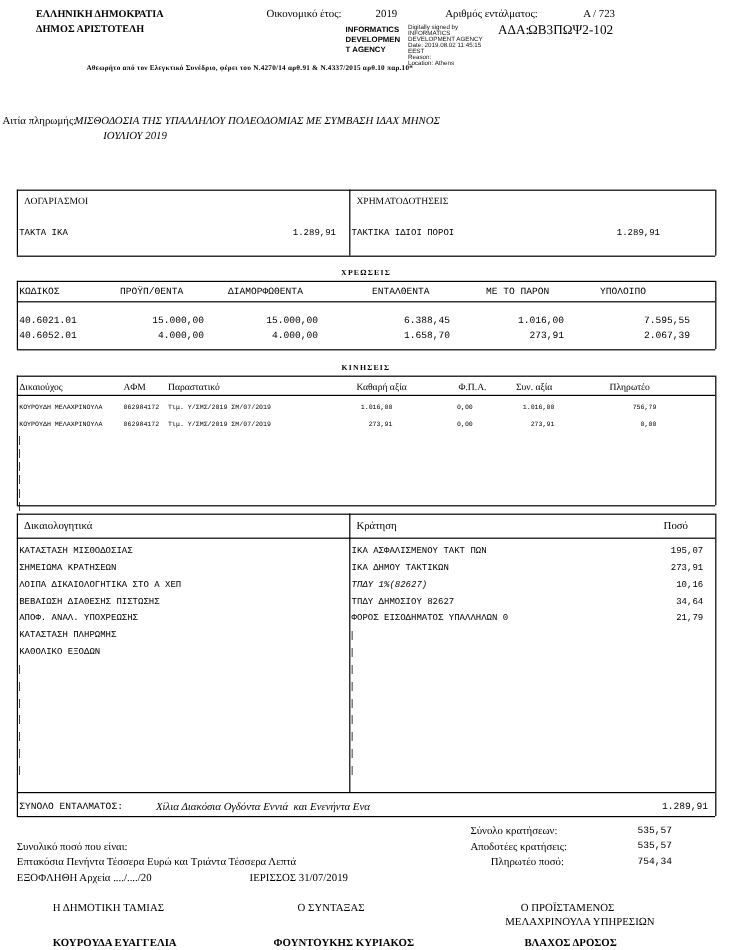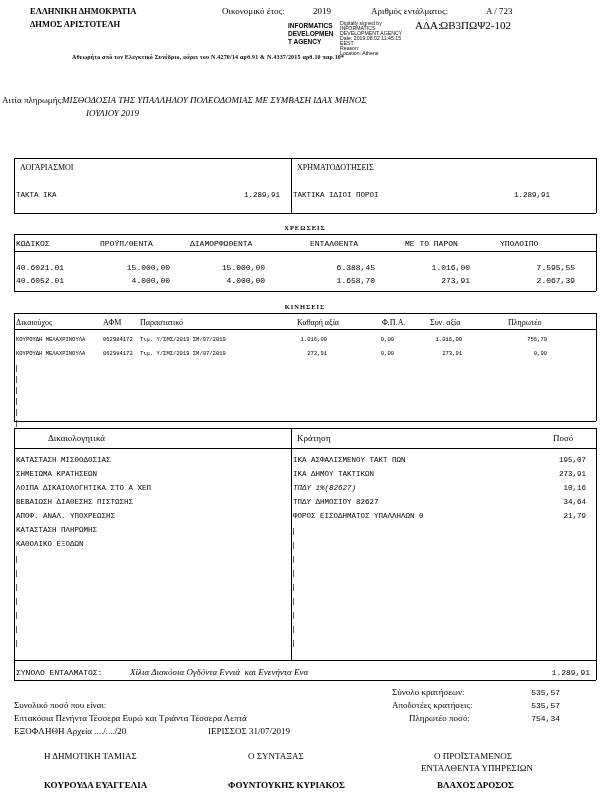--- a/index.html
+++ b/index.html
@@ -187,21 +187,21 @@
   <div class="vline" style="left:14px; top:313px; height:108px;"></div>
   <div class="vline" style="left:596px; top:313px; height:108px;"></div>
   <div class="hline" style="left:14px; top:421px; width:582px;"></div>
 
   <div class="hline" style="left:14px; top:428px; width:582px;"></div>
   <div class="vline" style="left:14px; top:428px; height:232px;"></div>
   <div class="vline" style="left:291px; top:428px; height:232px;"></div>
   <div class="vline" style="left:596px; top:428px; height:232px;"></div>
   <div class="hline" style="left:14px; top:448px; width:582px;"></div>
 
-  <div class="abs serif t9" style="left:20px; top:433px;margin-left:28px;">Δικαιολογητικά</div>
+  <div class="abs serif t9" style="left:20px; top:433px;">Δικαιολογητικά</div>
   <div class="abs serif t9" style="left:297px; top:433px;">Κράτηση</div>
   <div class="abs serif t9" style="left:553px; top:433px;">Ποσό</div>
 
   <div class="abs mono t75" style="left:16px; top:456px;text-align:right;">ΚΑΤΑΣΤΑΣΗ ΜΙΣΘΟΔΟΣΙΑΣ</div>
   <div class="abs mono t75" style="left:16px; top:470px;">ΣΗΜΕΙΩΜΑ ΚΡΑΤΗΣΕΩΝ</div>
   <div class="abs mono t75" style="left:16px; top:484px;">ΛΟΙΠΑ ΔΙΚΑΙΟΛΟΓΗΤΙΚΑ ΣΤΟ Α ΧΕΠ</div>
   <div class="abs mono t75" style="left:16px; top:498px;">ΒΕΒΑΙΩΣΗ ΔΙΑΘΕΣΗΣ ΠΙΣΤΩΣΗΣ</div>
   <div class="abs mono t75" style="left:16px; top:512px;">ΑΠΟΦ. ΑΝΑΛ. ΥΠΟΧΡΕΩΣΗΣ</div>
   <div class="abs mono t75" style="left:16px; top:526px;">ΚΑΤΑΣΤΑΣΗ ΠΛΗΡΩΜΗΣ</div>
   <div class="abs mono t75" style="left:16px; top:540px;">ΚΑΘΟΛΙΚΟ ΕΞΟΔΩΝ</div>
@@ -258,19 +258,19 @@
 
   <div class="abs serif t9" style="left:392px; top:700px;">Αποδοτέες κρατήσεις:</div>
   <div class="abs mono t8 r" style="left:500px; top:701px; width:60px;">535,57</div>
 
   <div class="abs serif t9" style="left:409px; top:713px;">Πληρωτέο ποσό:</div>
   <div class="abs mono t8 r" style="left:500px; top:714px; width:60px;">754,34</div>
 
   <div class="abs serif t9" style="left:44px; top:751px;">Η ΔΗΜΟΤΙΚΗ ΤΑΜΙΑΣ</div>
   <div class="abs serif t9" style="left:248px; top:751px;">Ο ΣΥΝΤΑΞΑΣ</div>
   <div class="abs serif t9" style="left:434px; top:751px;">Ο ΠΡΟΪΣΤΑΜΕΝΟΣ</div>
-  <div class="abs serif t9" style="left:421px; top:763px;">ΕΝΤΑΛΘΕΝΤΑ ΥΠΗΡΕΣΙΩΝ</div>
+  <div class="abs serif t9" style="left:421px; top:763px;">ΜΕΛΑΧΡΙΝΟΥΛΑ ΥΠΗΡΕΣΙΩΝ</div>
 
   <div class="abs serif t9 b" style="left:44px; top:780px;">ΚΟΥΡΟΥΔΑ ΕΥΑΓΓΕΛΙΑ</div>
   <div class="abs serif t9 b" style="left:228px; top:780px;">ΦΟΥΝΤΟΥΚΗΣ ΚΥΡΙΑΚΟΣ</div>
   <div class="abs serif t9 b" style="left:437px; top:780px;">ΒΛΑΧΟΣ ΔΡΟΣΟΣ</div>
 
 </div>
 
 </body></html>

